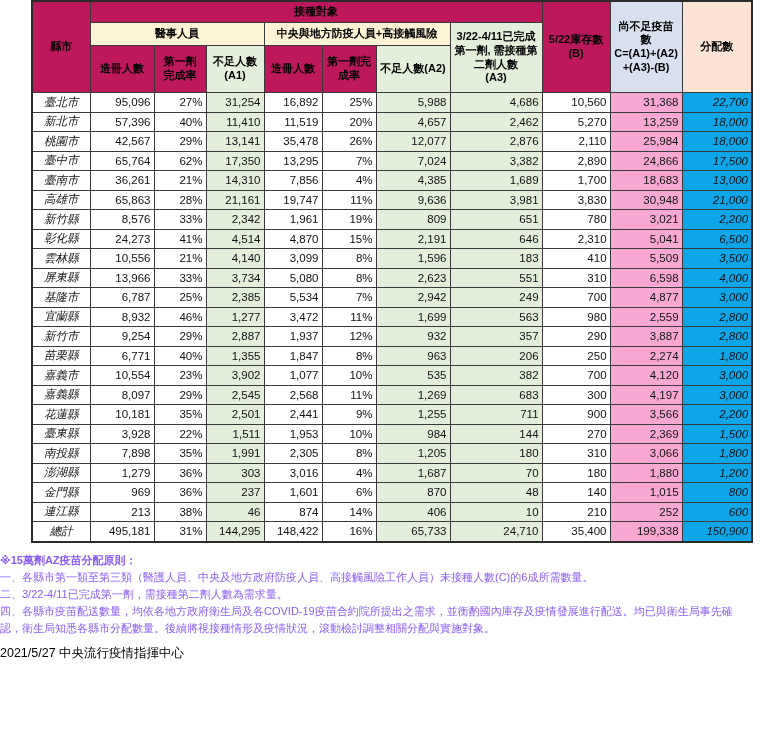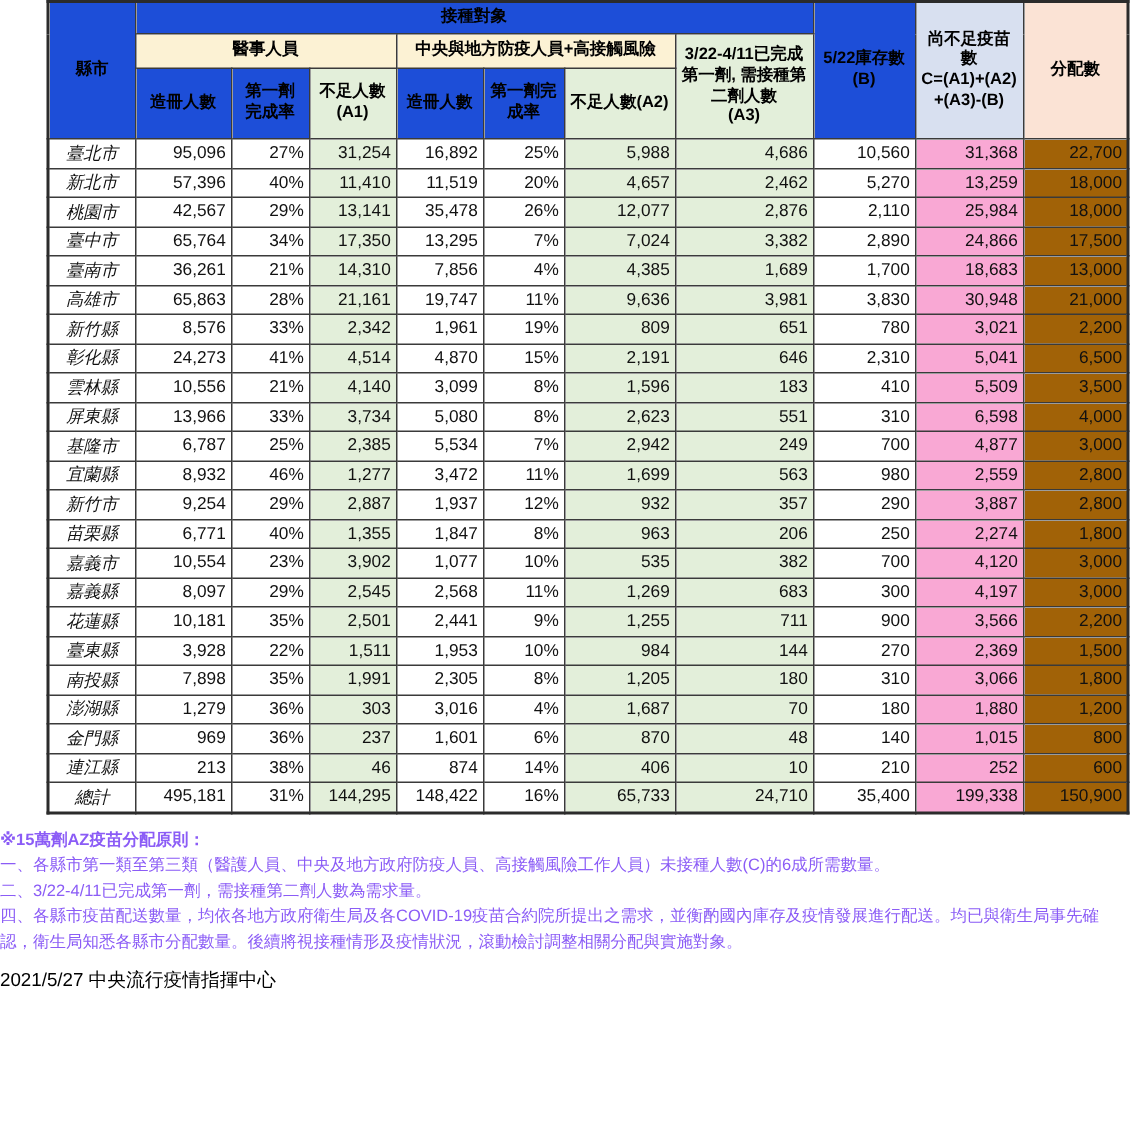--- a/index.html
+++ b/index.html
@@ -20,41 +20,41 @@
     font-size:11.5px;
   }
   table.alloc th,table.alloc td{
     border:1px solid #3a3a3a;
     padding:0 3px;
     overflow:hidden;
   }
   table.alloc{border:2px solid #2b2b2b;}
   thead th{
     font-weight:700;font-size:11px;text-align:center;
-    vertical-align:middle;line-height:1.25;background:#1d4ed8;color:#000;
+    vertical-align:middle;line-height:1.25;background:#be185d;color:#000;
   }
   tr.h1 th{height:20px;}
   tr.h2 th{height:22px;}
   tr.h3 th{height:46px;}
   th.bg-yellow{background:#FCF2D4;}
   th.bg-green{background:#E3EFDA;font-weight:700;}
   th.bg-blue{background:#D8E0F0;}
   th.bg-peach{background:#FBE3D5;}
   th.preline{white-space:pre-line;}
   th.breakall{word-break:break-all;}
   tbody td{
     height:18.5px;text-align:right;background:#ffffff;
     white-space:nowrap;color:#111;
   }
   tbody td:nth-child(1){text-align:center;font-style:italic;}
   tbody td:nth-child(4),
   tbody td:nth-child(7),
   tbody td:nth-child(8){background:#E3EFDA;}
   tbody td:nth-child(10){background:#f9a8d4;}
-  tbody td:nth-child(11){background:#a16207;}
+  tbody td:nth-child(11){background:#0ea5e9;font-style:italic;}
   .notes{
     margin:9px 6px 0 0;width:742px;
     font-size:11px;line-height:17px;color:#8b5cf6;
   }
   .notes p{margin:0;}
   .note-heading{font-weight:700;}
   .dateline{
     width:748px;margin-top:8px;
     font-size:12.5px;color:#000;
   }
@@ -142,21 +142,21 @@
           <td>26%</td>
           <td>12,077</td>
           <td>2,876</td>
           <td>2,110</td>
           <td>25,984</td>
           <td>18,000</td>
         </tr>
         <tr>
           <td>臺中市</td>
           <td>65,764</td>
-          <td>34%</td>
+          <td>62%</td>
           <td>17,350</td>
           <td>13,295</td>
           <td>7%</td>
           <td>7,024</td>
           <td>3,382</td>
           <td>2,890</td>
           <td>24,866</td>
           <td>17,500</td>
         </tr>
         <tr>

